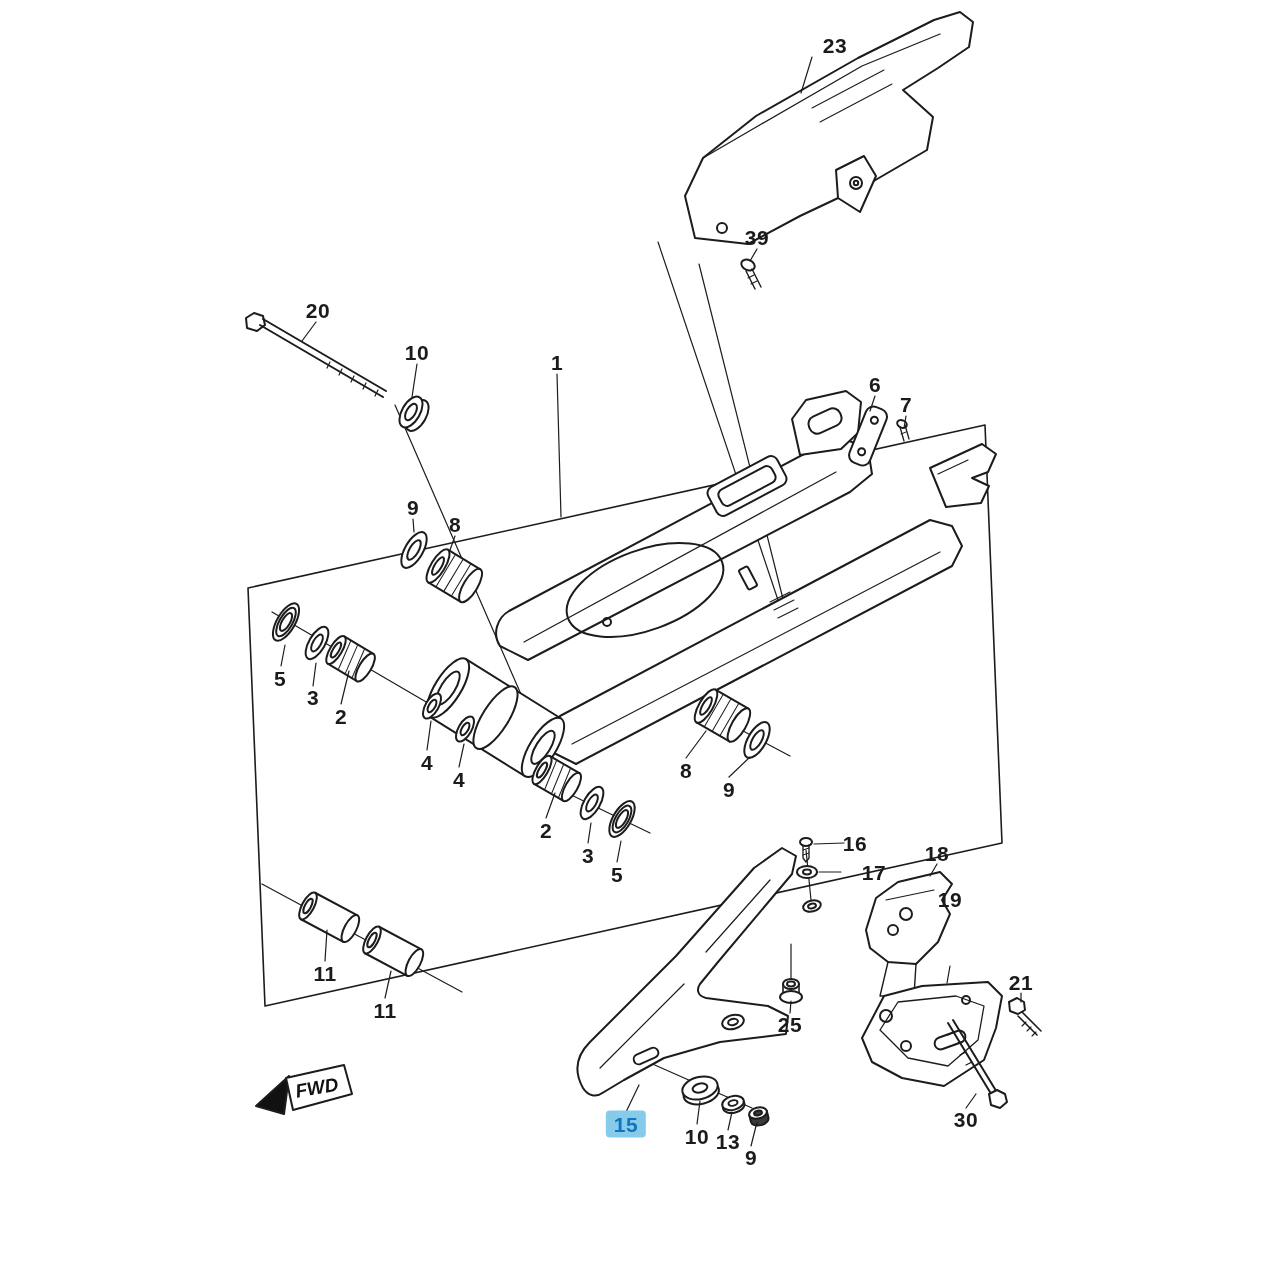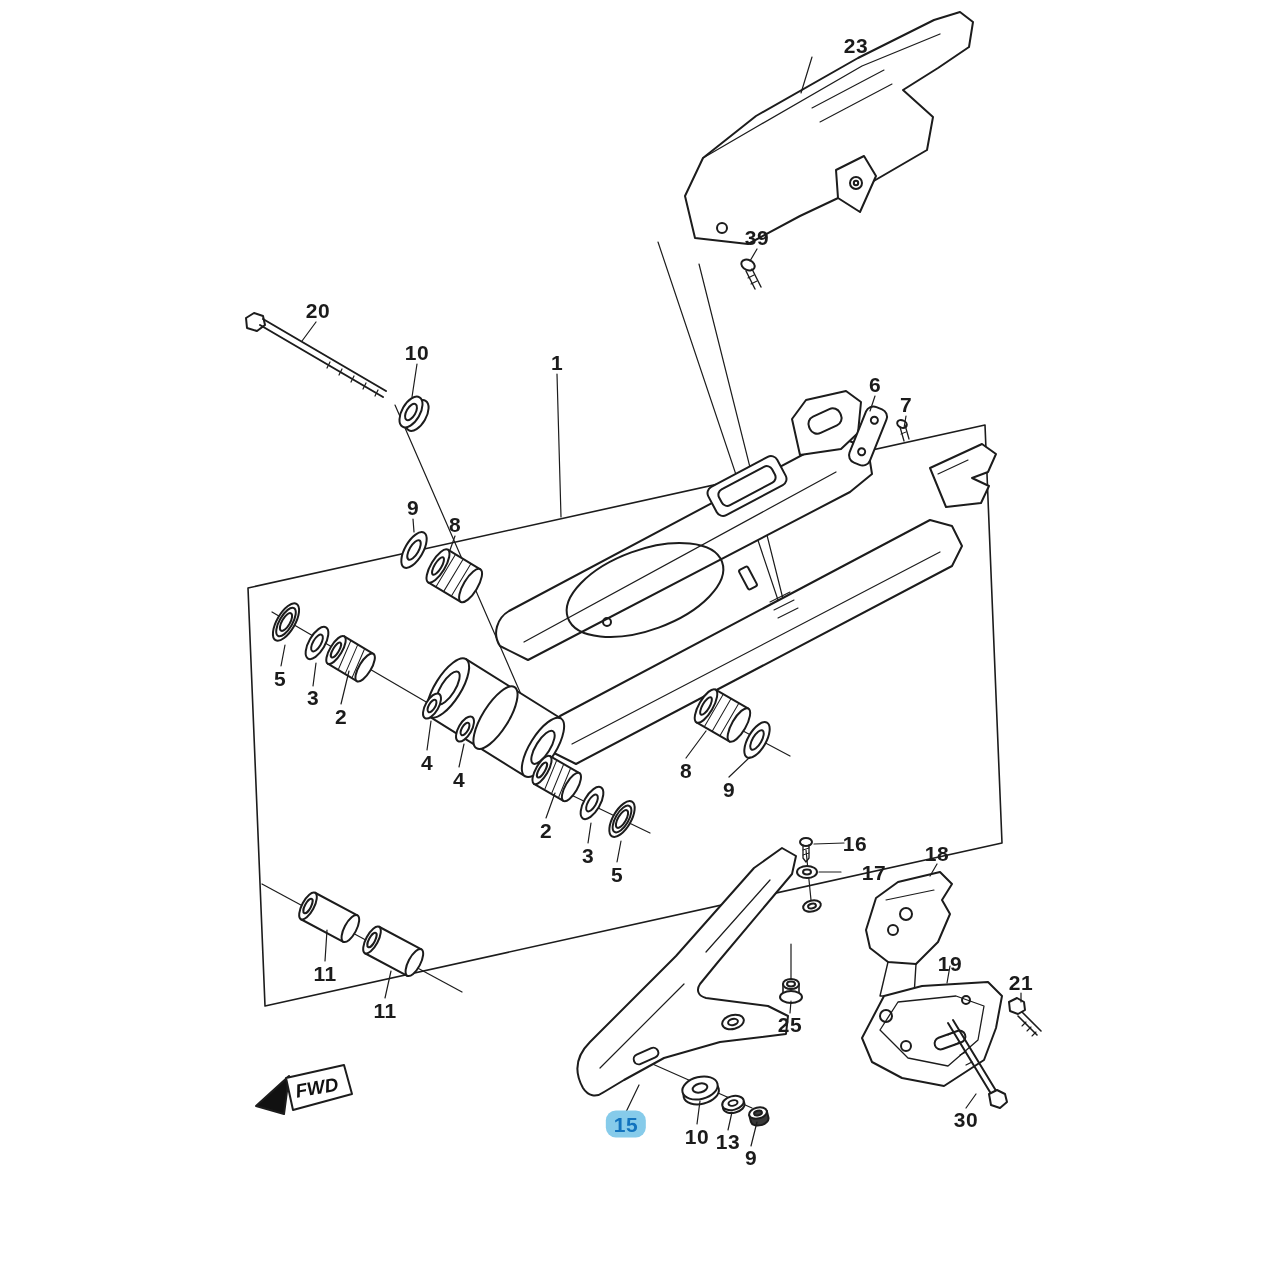--- a/index.html
+++ b/index.html
@@ -5,21 +5,21 @@
   * { margin:0; padding:0; box-sizing:border-box; }
   html,body { background:#ffffff; }
   body { font-family:"Liberation Sans", sans-serif; }
   .stage { position:relative; width:1270px; height:1270px; background:#ffffff; overflow:hidden; }
   .stage svg { position:absolute; left:0; top:0; }
   .callout {
     position:absolute; transform:translate(-50%,-50%);
     font-weight:bold; font-size:21px; line-height:1; color:#1b1b1b;
     letter-spacing:.5px; padding:2px 4px; white-space:nowrap; user-select:none;
   }
-  .callout.highlight { background:#86cbea; color:#1273be; padding:3px 8px; border-radius:10px; }
+  .callout.highlight { background:#86cbea; color:#1273be; padding:3px 8px; border-radius:4px; }
 </style>
 </head>
 <body>
 
 <div class="stage">
 
 <svg width="1270" height="1270" viewBox="0 0 1270 1270" style="fill:none;stroke:#1c1c1c;stroke-width:2;stroke-linecap:round;stroke-linejoin:round">
 
   <g stroke-width="1.6">
     <path d="M248,588 L985,425 L1002,843 L265,1006 Z"></path>
@@ -295,21 +295,21 @@
   </g>
 
   <g>
     <polygon points="256,1106 289,1076 284,1114" fill="#111111"></polygon>
     <polygon points="286,1078 344,1065 352,1094 293,1110" fill="#ffffff"></polygon>
     <text x="318" y="1094" transform="rotate(-10 318 1094)" font-size="19" font-weight="bold" font-style="italic" fill="#111111" stroke="none" text-anchor="middle">FWD</text>
   </g>
 </svg>
 
 <div>
-  <div class="callout" style="left:856px;top:45px">23</div>
+  <div class="callout" style="left:835px;top:45px">23</div>
   <div class="callout" style="left:757px;top:237px">39</div>
   <div class="callout" style="left:318px;top:310px">20</div>
   <div class="callout" style="left:417px;top:352px">10</div>
   <div class="callout" style="left:557px;top:362px">1</div>
   <div class="callout" style="left:875px;top:384px">6</div>
   <div class="callout" style="left:906px;top:404px">7</div>
   <div class="callout" style="left:413px;top:507px">9</div>
   <div class="callout" style="left:455px;top:524px">8</div>
   <div class="callout" style="left:280px;top:678px">5</div>
   <div class="callout" style="left:313px;top:697px">3</div>
@@ -319,21 +319,21 @@
   <div class="callout" style="left:686px;top:770px">8</div>
   <div class="callout" style="left:729px;top:789px">9</div>
   <div class="callout" style="left:546px;top:830px">2</div>
   <div class="callout" style="left:588px;top:855px">3</div>
   <div class="callout" style="left:617px;top:874px">5</div>
   <div class="callout" style="left:855px;top:843px">16</div>
   <div class="callout" style="left:874px;top:872px">17</div>
   <div class="callout" style="left:937px;top:853px">18</div>
   <div class="callout" style="left:325px;top:973px">11</div>
   <div class="callout" style="left:385px;top:1010px">11</div>
-  <div class="callout" style="left:950px;top:963px">19</div>
+  <div class="callout" style="left:950px;top:899px">19</div>
   <div class="callout" style="left:1021px;top:982px">21</div>
   <div class="callout" style="left:790px;top:1024px">25</div>
   <div class="callout highlight" style="left:626px;top:1124px">15</div>
   <div class="callout" style="left:697px;top:1136px">10</div>
   <div class="callout" style="left:728px;top:1141px">13</div>
   <div class="callout" style="left:751px;top:1157px">9</div>
   <div class="callout" style="left:966px;top:1119px">30</div>
 </div>
 
 </div>

